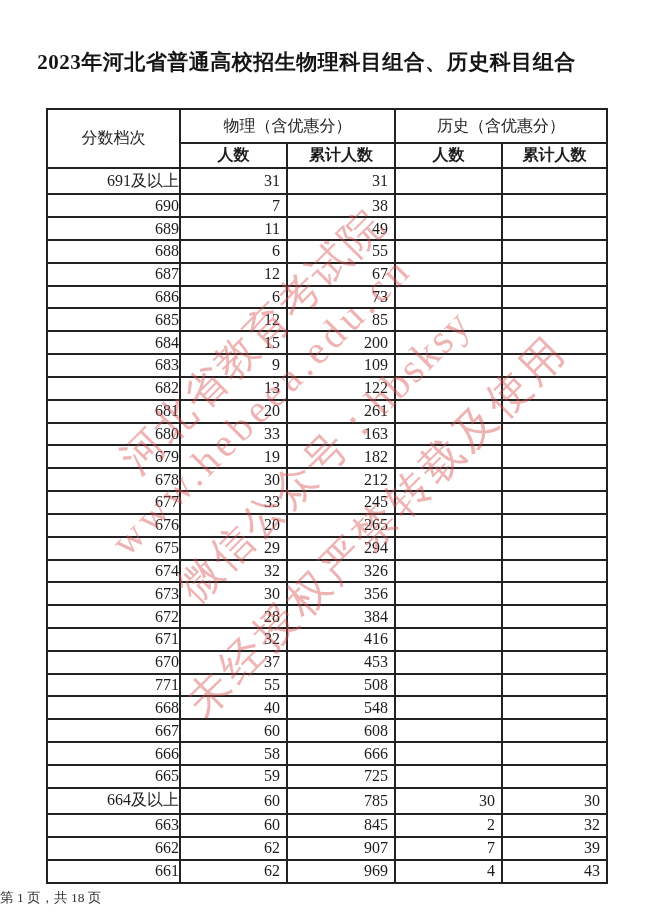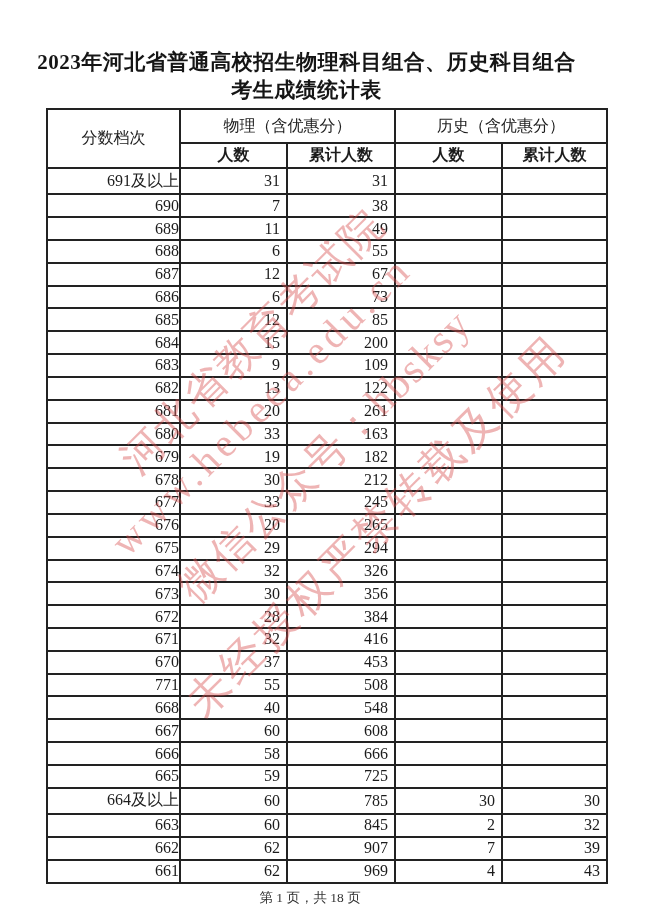--- a/index.html
+++ b/index.html
@@ -35,21 +35,21 @@
   }
   .score-table thead td { text-align:center; font-size:16px; }
   .score-table tr.hrow1 { height:34px;margin-left:32px; }
   .score-table tr.hrow2 { height:25px;font-weight:bold; }
   .score-table td.score-cell { text-align:right; }
   .score-table td.num-cell { text-align:right; padding-right:6px; }
 
   
   .page-footer {
     position:absolute; top:889px; left:0; width:620px;
-    text-align:center; font-size:13.5px; color:#333333;
+    text-align:left; font-size:13.5px; color:#333333;
   }
 
   
   .watermark-layer {
     position:absolute; inset:0; pointer-events:none; z-index:5;
   }
   .wm-line {
     position:absolute; white-space:nowrap;
     transform:rotate(-45deg); transform-origin:0 50%;
     color:#d94f4f; opacity:0.42; font-weight:400;
@@ -60,21 +60,20 @@
   .wm-3 { left:186px; top:566px; font-size:42px; letter-spacing:2px; }
   .wm-4 { left:194px; top:680px; font-size:43px; letter-spacing:4px; }
 </style>
 </head>
 <body>
 
 <div class="page">
 
   <div class="doc-title">
     <div>2023年河北省普通高校招生物理科目组合、历史科目组合</div>
-    <div>考生成绩统计表</div>
   </div>
 
   <table class="score-table">
     <colgroup>
       <col style="width:133px">
       <col style="width:107px">
       <col style="width:108px">
       <col style="width:107px">
       <col style="width:105px">
     </colgroup>

